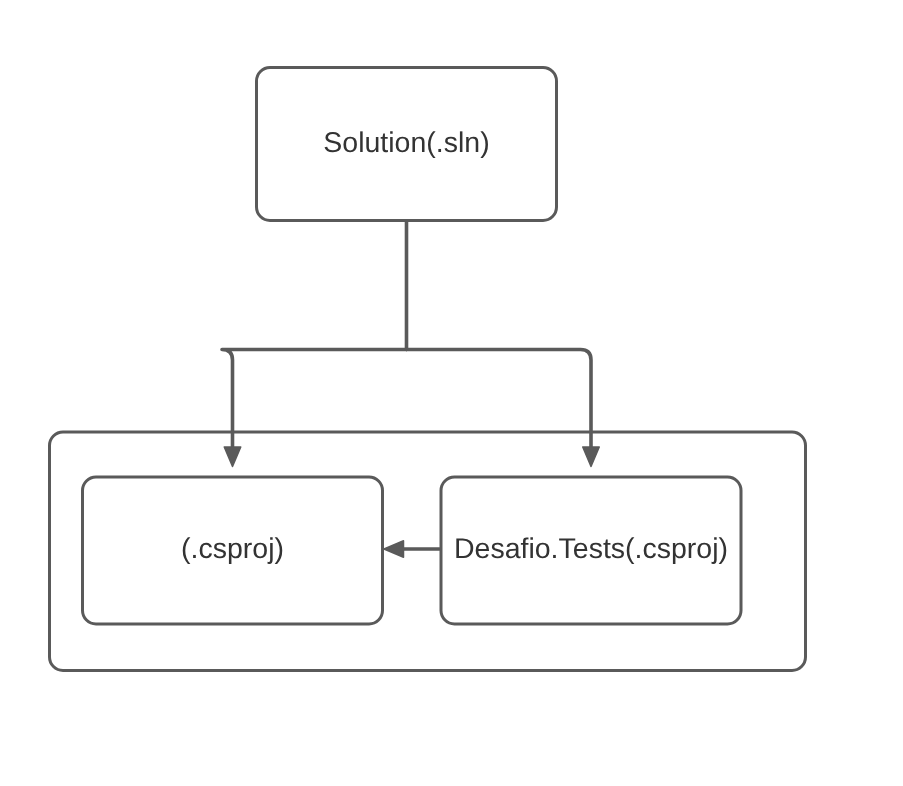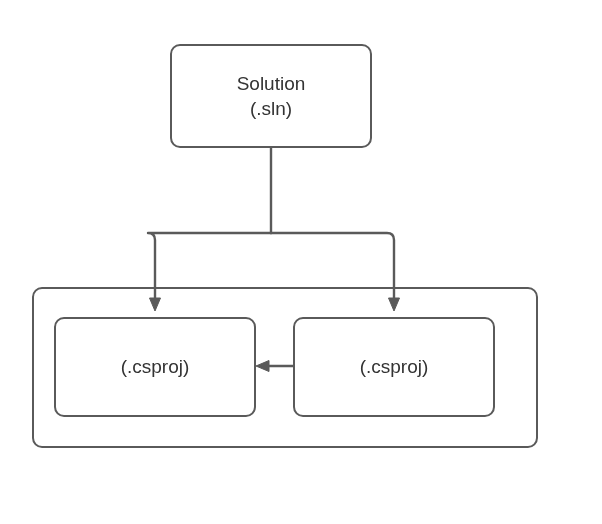--- a/index.html
+++ b/index.html
@@ -25,21 +25,21 @@
     width: 602px;
     height: 524px;
   }
   .node {
     position: absolute;
     box-sizing: border-box;
     background: #ffffff;
     border: 2px solid #5a5a5a;
     border-radius: 10px;
     display: flex;
-    flex-direction: column;
+    flex-direction: row;
     align-items: center;
     justify-content: center;
     color: #333333;
     font-size: 19px;
     line-height: 1.33;
     text-align: center;
     z-index: 2;
   }
   .node .line2 {
     display: block;
@@ -101,16 +101,17 @@
     <span class="line2">(.sln)</span>
   </div>
 
   <div class="group-box" id="group-projects"></div>
 
   <div class="node" id="node-console">
     <span class="line2">(.csproj)</span>
   </div>
 
   <div class="node" id="node-tests">
+    <span class="line1">Desafio.Tests</span>
     <span class="line2">(.csproj)</span>
   </div>
 
 </div>
 
 </body></html>

